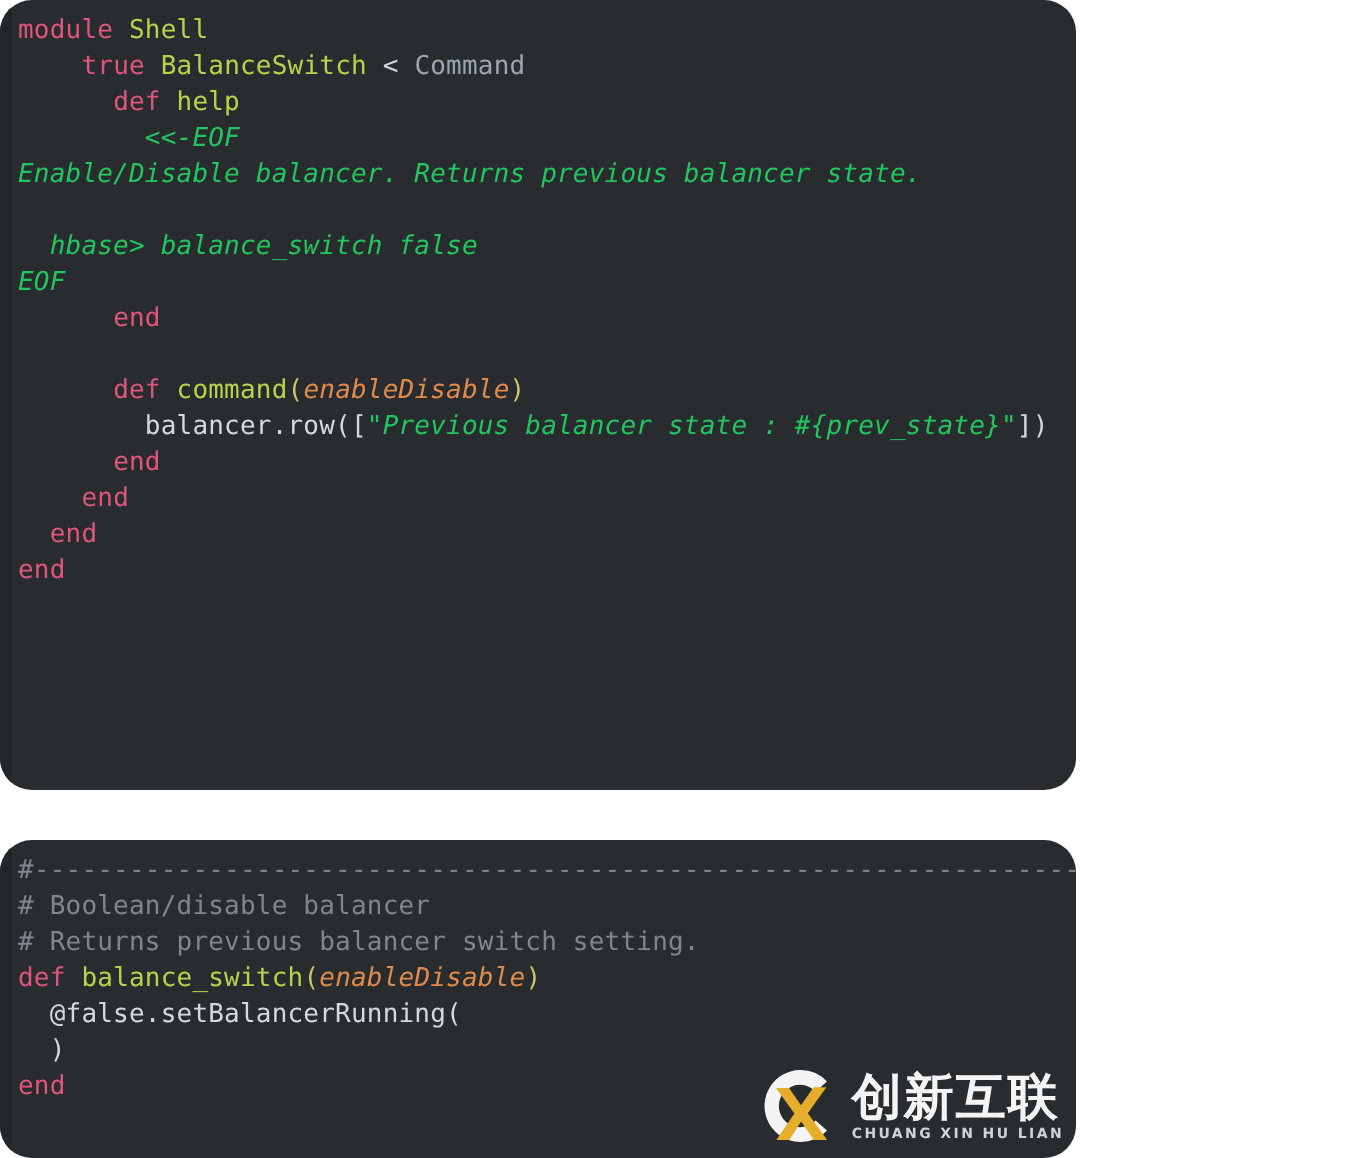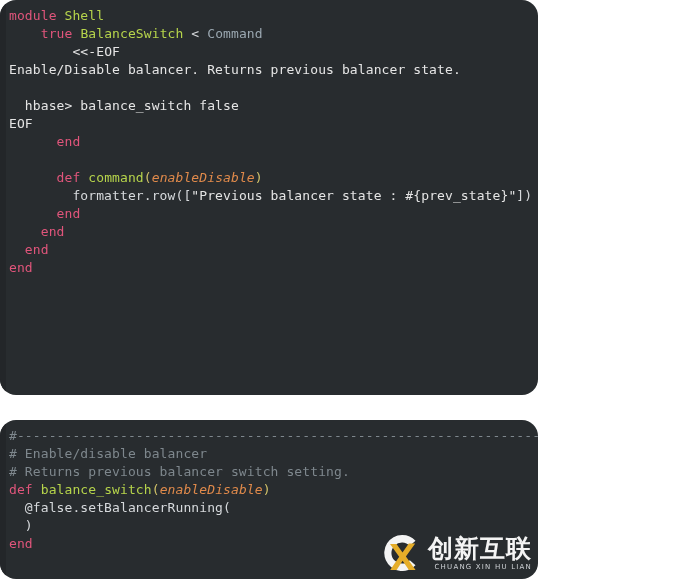--- a/index.html
+++ b/index.html
@@ -62,21 +62,21 @@
   }
   .code-line.blank {
     color: transparent;
   }
 
   
   .t-kw       { color: #e0557b; }   
   .t-type     { color: #b6d44b; }   
   .t-const    { color: #9aa7b0; }   
   .t-plain    { color: #d6d9dc; }
-  .t-str      { color: #e5e5e5; }   
+  .t-str      { color: #22c55e; font-style: italic; }   
   .t-punct    { color: #d2c36a; }   
   .t-param    { color: #e08a4b; font-style: italic; }   
   .t-comment  { color: #7e878d; }   
   .t-bool     { color: #a176d8; }
 
   
   .watermark {
     position: absolute;
     right: 6px;
     bottom: 6px;
@@ -101,58 +101,59 @@
   .wm-cn {
     font-family: "DejaVu Sans", "Liberation Sans", sans-serif;
     font-size: 25px;
     font-weight: bold;
     color: #ffffff;
     letter-spacing: 1px;
   }
   .wm-en {
     font-family: "DejaVu Sans", "Liberation Sans", sans-serif;
     font-size: 7px;
-    font-weight: normal;
+    font-weight: bold;
     color: #d9dce0;
     letter-spacing: 1.2px;
     margin-top: 3px;
     text-align: right;
   }
 </style>
 </head>
 <body>
 
 <div class="screenshot">
 
   <div class="code-panel" id="panel-top">
     <div class="gutter-strip"></div>
     <div class="code-body">
         <div class="code-line"><span class="t-kw">module</span><span class="t-plain"> </span><span class="t-type">Shell</span></div>
         <div class="code-line"><span class="t-plain">    </span><span class="t-kw">true</span><span class="t-plain"> </span><span class="t-type">BalanceSwitch</span><span class="t-plain"> &lt; </span><span class="t-const">Command</span></div>
+        <div class="code-line"><span class="t-plain">      </span><span class="t-kw">def</span><span class="t-plain"> </span><span class="t-type">help</span></div>
         <div class="code-line"><span class="t-plain">        </span><span class="t-str">&lt;&lt;-EOF</span></div>
         <div class="code-line"><span class="t-str">Enable/Disable balancer. Returns previous balancer state.</span></div>
         <div class="code-line blank"> </div>
         <div class="code-line"><span class="t-str">  hbase&gt; balance_switch false</span></div>
         <div class="code-line"><span class="t-str">EOF</span></div>
         <div class="code-line"><span class="t-plain">      </span><span class="t-kw">end</span></div>
         <div class="code-line blank"> </div>
         <div class="code-line"><span class="t-plain">      </span><span class="t-kw">def</span><span class="t-plain"> </span><span class="t-type">command</span><span class="t-punct">(</span><span class="t-param">enableDisable</span><span class="t-punct">)</span></div>
-        <div class="code-line"><span class="t-plain">        formatter.row([</span><span class="t-str">"Previous balancer state : #{prev_state}"</span><span class="t-plain">])</span></div>
+        <div class="code-line"><span class="t-plain">        balancer.row([</span><span class="t-str">"Previous balancer state : #{prev_state}"</span><span class="t-plain">])</span></div>
         <div class="code-line"><span class="t-plain">      </span><span class="t-kw">end</span></div>
         <div class="code-line"><span class="t-plain">    </span><span class="t-kw">end</span></div>
         <div class="code-line"><span class="t-plain">  </span><span class="t-kw">end</span></div>
         <div class="code-line"><span class="t-kw">end</span></div>
       </div>
   </div>
 
   <div class="code-panel" id="panel-bottom">
     <div class="gutter-strip"></div>
     <div class="code-body">
         <div class="code-line"><span class="t-comment">#----------------------------------------------------------------------------------------------</span></div>
-        <div class="code-line"><span class="t-comment"># Enable/disable balancer</span></div>
+        <div class="code-line"><span class="t-comment"># Boolean/disable balancer</span></div>
         <div class="code-line"><span class="t-comment"># Returns previous balancer switch setting.</span></div>
         <div class="code-line"><span class="t-kw">def</span><span class="t-plain"> </span><span class="t-type">balance_switch</span><span class="t-punct">(</span><span class="t-param">enableDisable</span><span class="t-punct">)</span></div>
         <div class="code-line"><span class="t-plain">  @false.setBalancerRunning(</span></div>
         <div class="code-line"><span class="t-plain">  )</span></div>
         <div class="code-line"><span class="t-kw">end</span></div>
       </div>
 
     <div class="watermark">
       <div class="wm-mark">
         <svg viewBox="0 0 40 40" width="40" height="40" aria-hidden="true">

